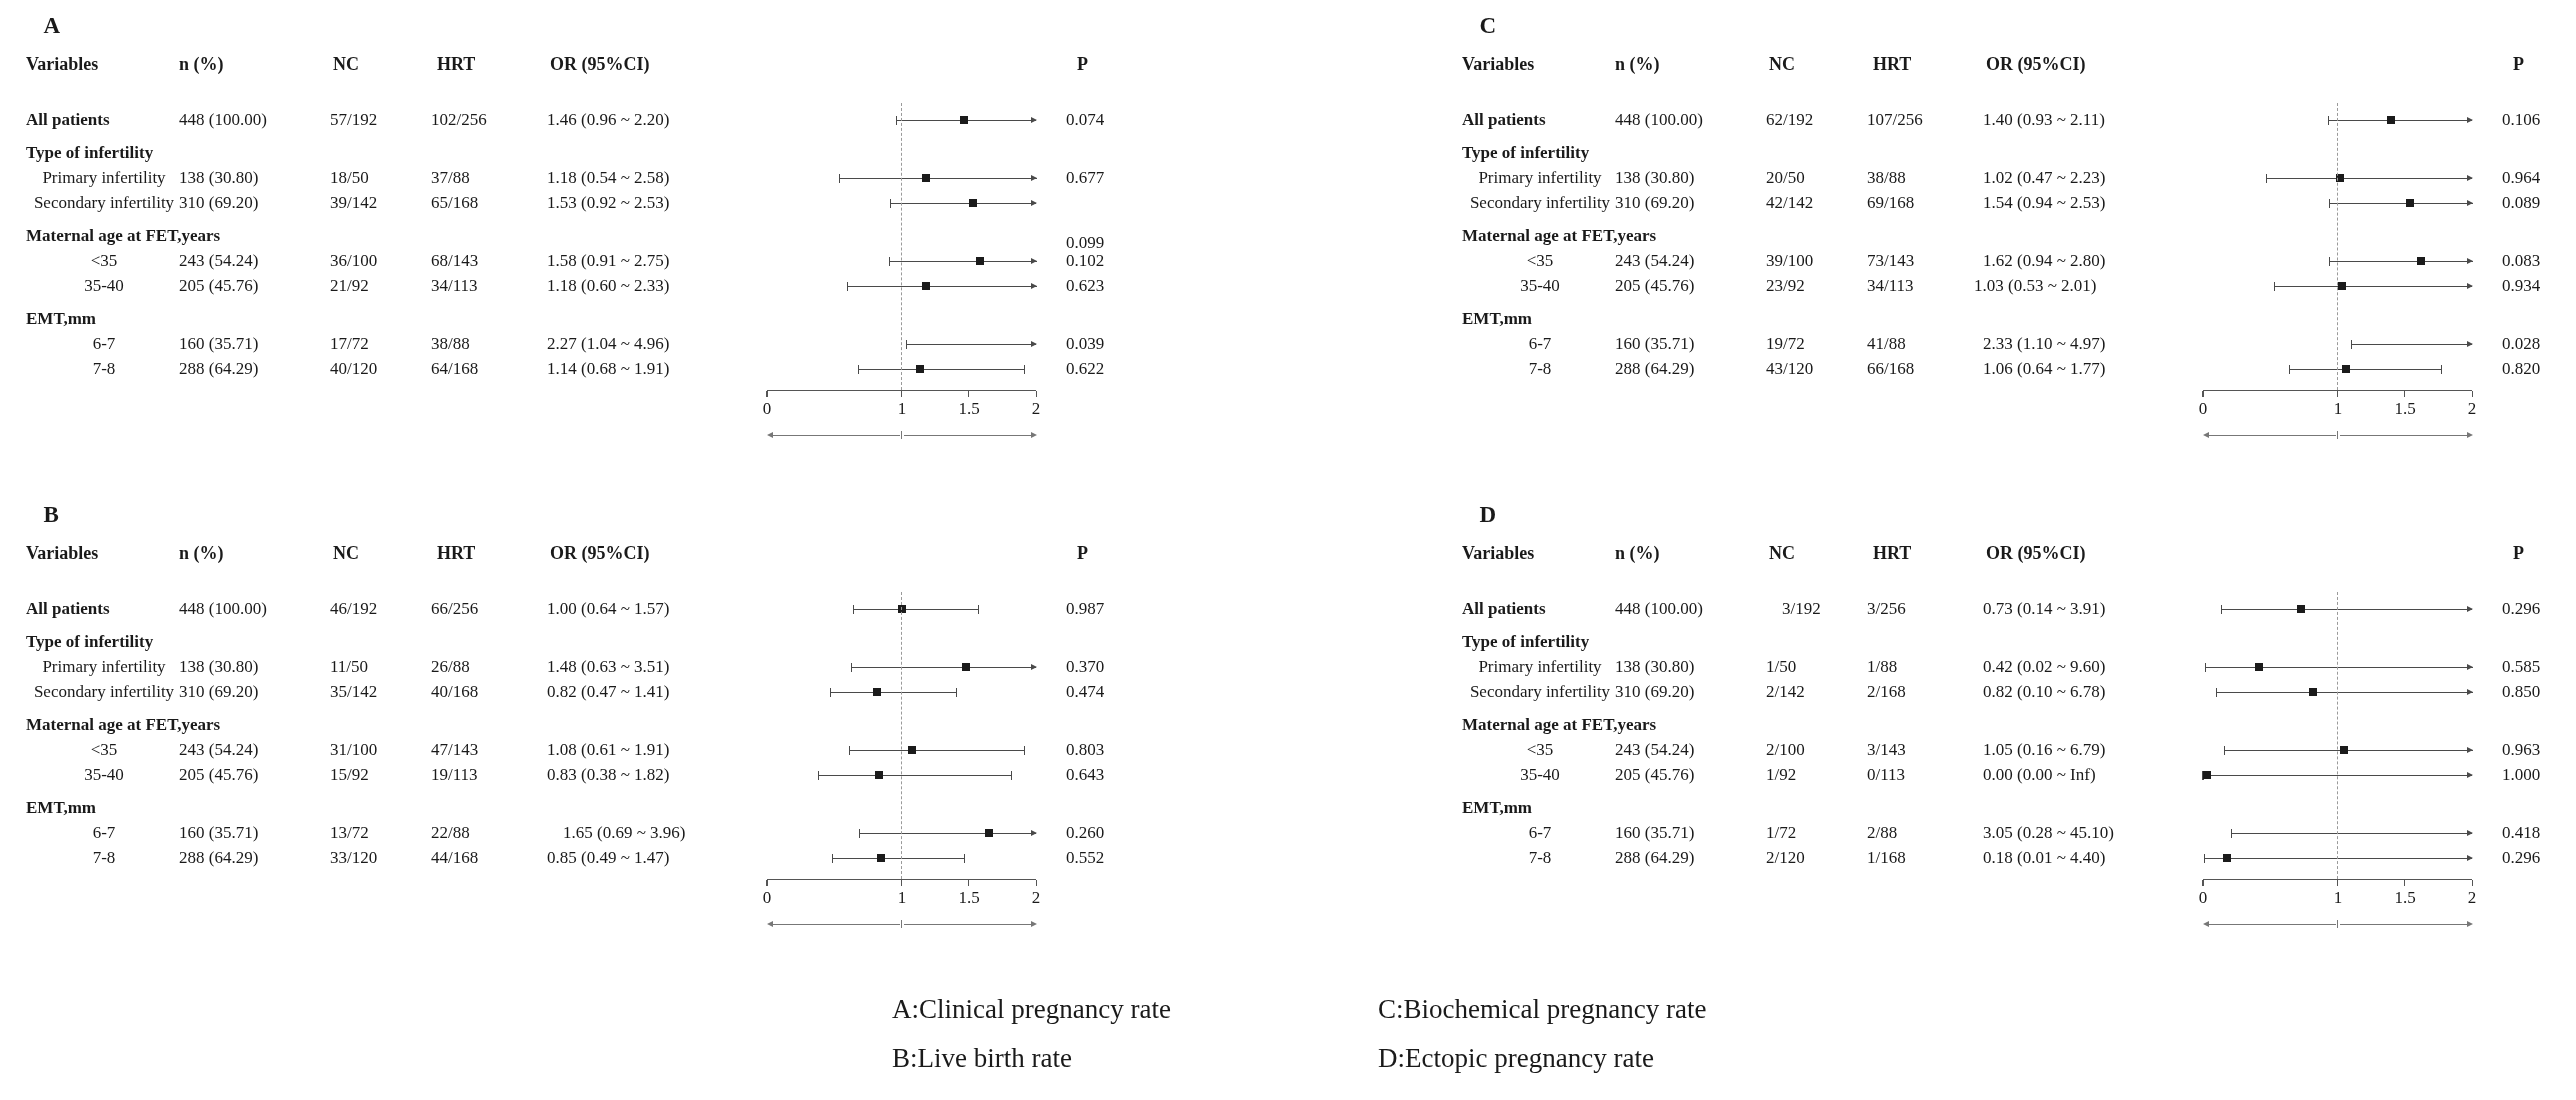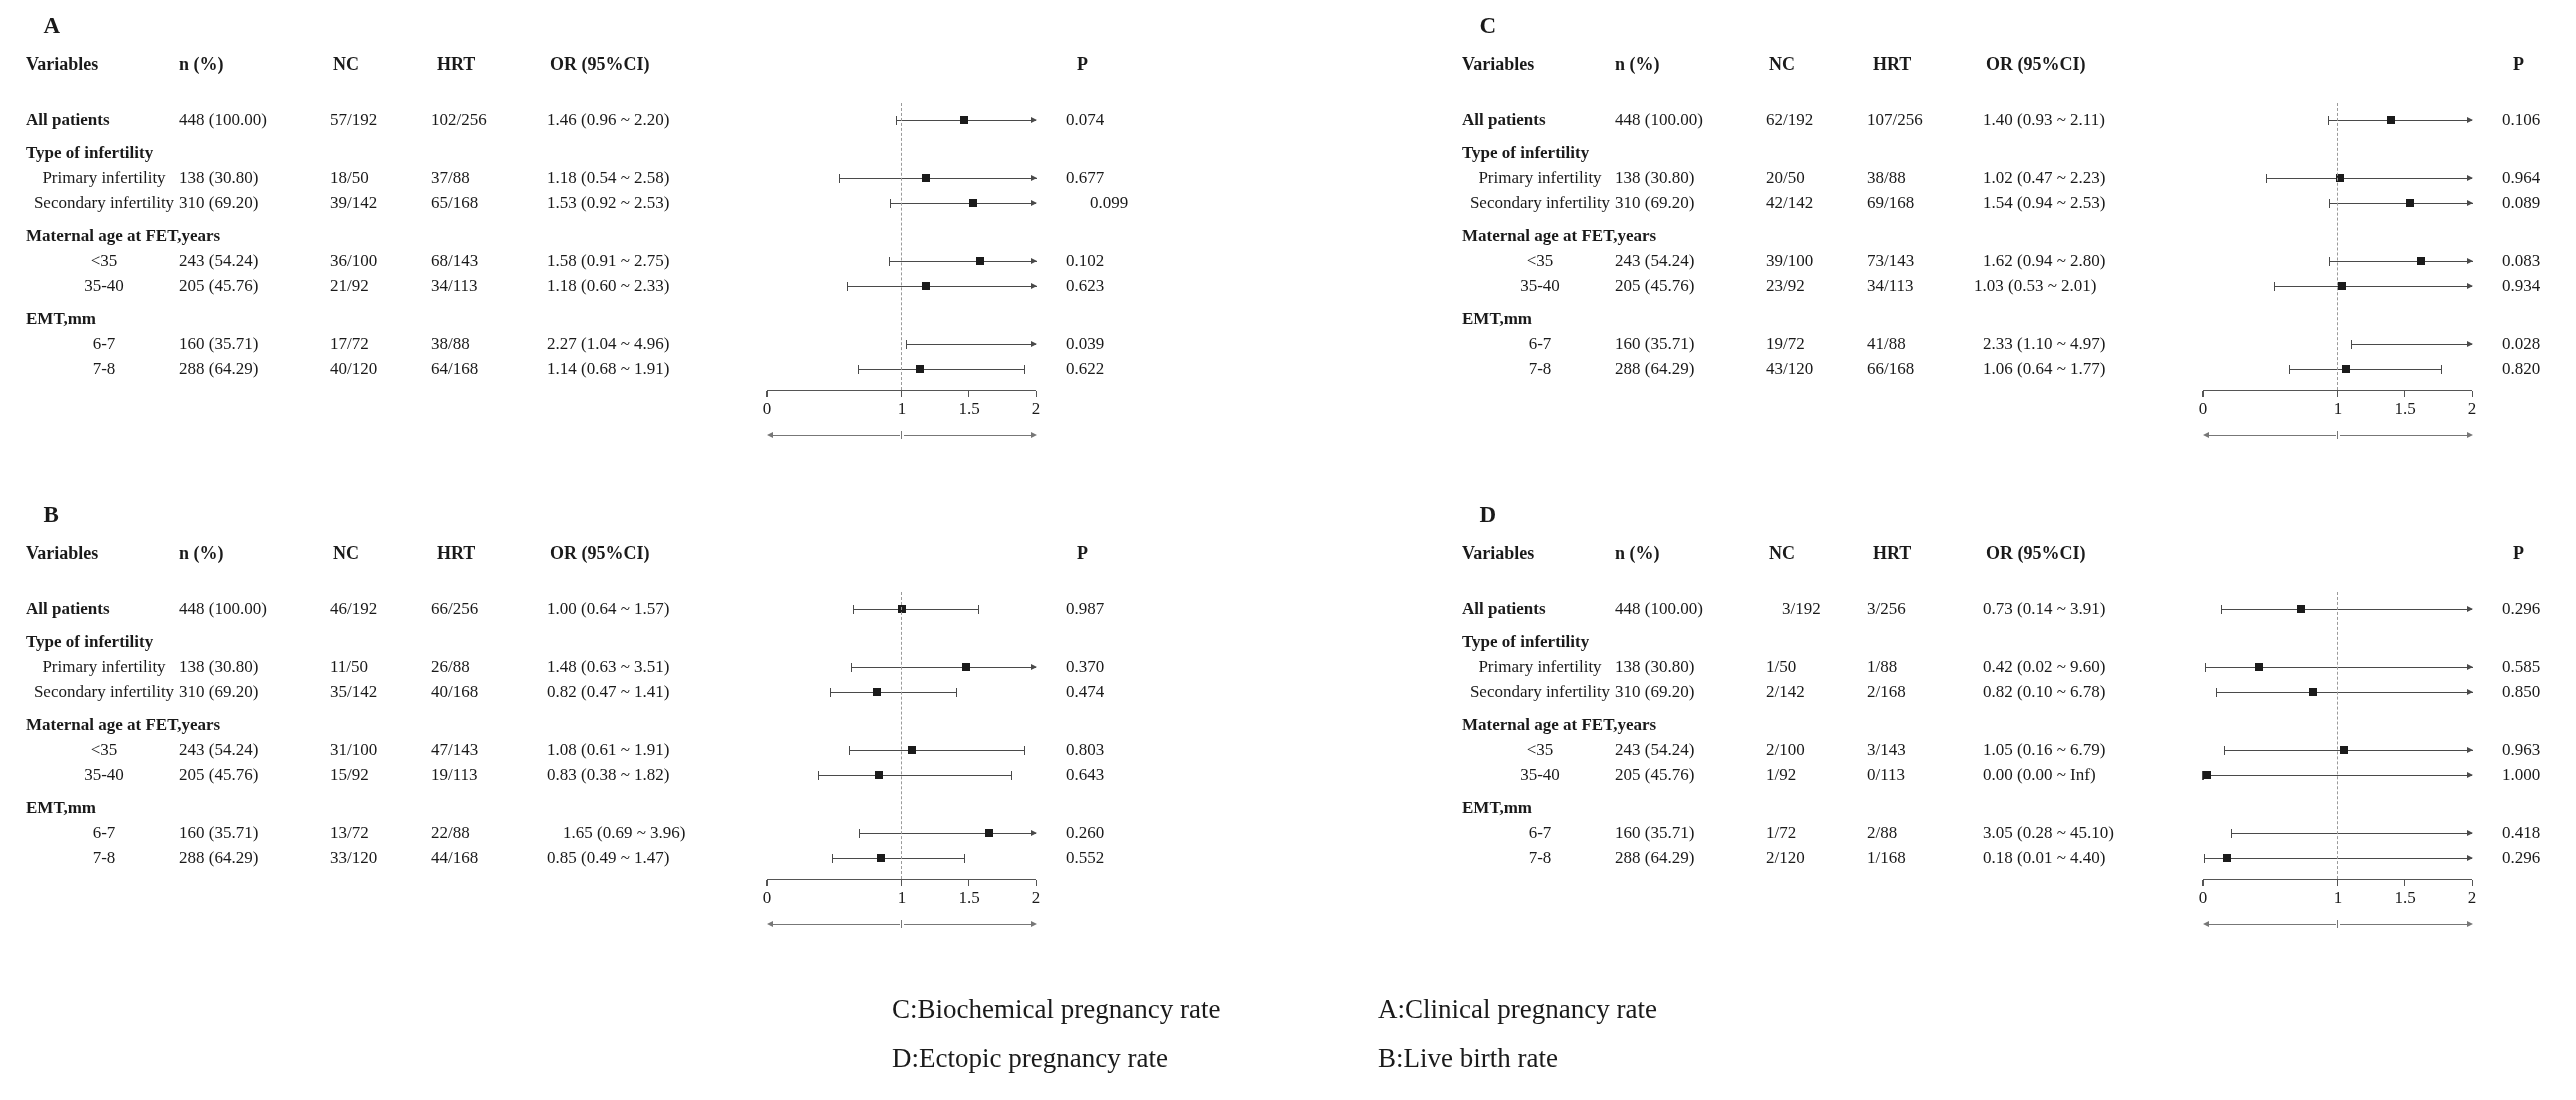--- a/index.html
+++ b/index.html
@@ -95,21 +95,21 @@
             <span class="cell " style="left: 153px;">310 (69.20)</span>
             <span class="cell " style="left: 304px;">39/142</span>
             <span class="cell " style="left: 405px;">65/168</span>
             <span class="cell " style="left: 521px;">1.53 (0.92 ~ 2.53)</span>
             <div class="plot-cell" style="left: 741px; width: 269px;">
               <div class="ci-line" style="left: 124px; width: 145px;"></div>
               <div class="arrow-right" style="left: 264px;"></div>
               <div class="ci-cap" style="left: 123px;"></div>
               <div class="or-marker" style="left: 202px;"></div>
             </div>
-            <span class="cell " style="left: 1064px;">0.099</span>
+            <span class="cell " style="left: 1040px; margin-top: 40px;">0.099</span>
           </div>
           <div class="row group-row">
             <span class="cell var" style="left: 0px;">Maternal age at FET,years</span>
           </div>
           <div class="row data-row">
             <span class="cell var centered">&lt;35</span>
             <span class="cell " style="left: 153px;">243 (54.24)</span>
             <span class="cell " style="left: 304px;">36/100</span>
             <span class="cell " style="left: 405px;">68/143</span>
             <span class="cell " style="left: 521px;">1.58 (0.91 ~ 2.75)</span>
@@ -589,22 +589,22 @@
           <div class="axis-arrow-line" style="left: 137px; width: 127px;"></div>
           <div class="arrow-left axis-arrow-head" style="left: 0px;"></div>
           <div class="arrow-right axis-arrow-head" style="left: 264px;"></div>
           <div class="axis-center-tick" style="left: 134px;"></div>
         </div>
         <div class="ref-line" style="left: 1049px; top: 103px; height: 287px;"></div>
       </div>
     </div>
   <div class="captions">
     <div class="caption-col">
+      <div class="caption">A:Clinical pregnancy rate</div>
+      <div class="caption">B:Live birth rate</div>
+    </div>
+    <div class="caption-col">
       <div class="caption">C:Biochemical pregnancy rate</div>
       <div class="caption">D:Ectopic pregnancy rate</div>
-    </div>
-    <div class="caption-col">
-      <div class="caption">A:Clinical pregnancy rate</div>
-      <div class="caption">B:Live birth rate</div>
     </div>
   </div>
 </div>
 
 
 </body></html>

